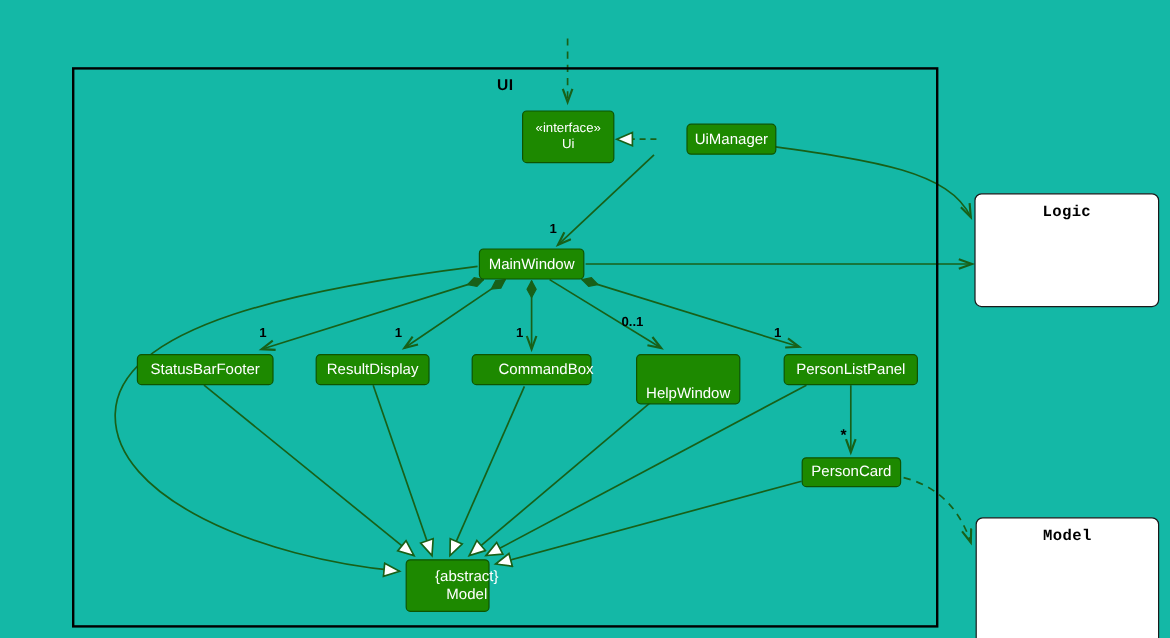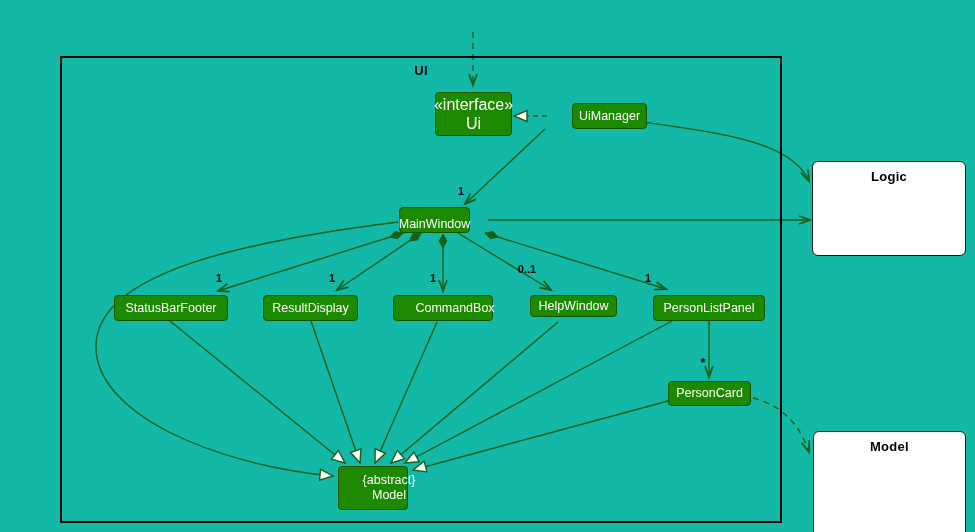--- a/index.html
+++ b/index.html
@@ -11,29 +11,29 @@
   .pkg{
     position:absolute;border:2px solid #000000;background:transparent;
     box-sizing:border-box;
   }
   .pkg-label{
     position:absolute;top:5px;left:0;width:100%;text-align:center;
     font-weight:bold;font-size:13px;color:#000000;letter-spacing:0.3px;
   }
   .extbox{
     position:absolute;border:1.5px solid #1a1a1a;border-radius:6px;
-    background:#ffffff;box-sizing:border-box;
+    background:#ffffff;box-sizing:border-box;font-family:Liberation Mono, monospace;
   }
   .cls{
     position:absolute;background:#1D8900;border:1.5px solid #0E5400;
     border-radius:4px;color:#ffffff;display:flex;flex-direction:column;
     align-items:center;justify-content:center;box-sizing:border-box;
     font-size:12.5px;line-height:1.2;white-space:nowrap;
   }
-  .cls.small-font{font-size:16px;}
+  .cls.small-font{font-size:11px;}
   .mult{
     position:absolute;transform:translate(-50%,-50%);
     font-weight:bold;font-size:11px;color:#000000;white-space:nowrap;
   }
 </style>
 </head>
 <body>
 
 <div id="canvas">
 
@@ -96,37 +96,37 @@
 
   <div class="cls small-font" style="left:435px;top:92px;width:77px;height:44px;">
     <span>«interface»</span>
     <span>Ui</span>
   </div>
 
   <div class="cls" style="left:572px;top:103px;width:75px;height:26px;">
     <span>UiManager</span>
   </div>
 
-  <div class="cls" style="left:399px;top:207px;width:71px;height:26px;justify-content:flex-end;">
+  <div class="cls" style="left:399px;top:207px;width:88px;height:26px;">
     <span>MainWindow</span>
   </div>
 
   <div class="cls" style="left:263px;top:295px;width:95px;height:26px;">
     <span>ResultDisplay</span>
   </div>
 
   <div class="cls" style="left:114px;top:295px;width:114px;height:26px;">
     <span>StatusBarFooter</span>
   </div>
 
   <div class="cls" style="left:393px;top:295px;width:100px;height:26px;padding-left:24px;">
     <span>CommandBox</span>
   </div>
 
-  <div class="cls" style="left:530px;top:295px;width:87px;height:22px;">
+  <div class="cls" style="left:530px;top:295px;width:87px;height:42px;justify-content:flex-end;">
     <span>HelpWindow</span>
   </div>
 
   <div class="cls" style="left:653px;top:295px;width:112px;height:26px;">
     <span>PersonListPanel</span>
   </div>
 
   <div class="cls" style="left:668px;top:381px;width:83px;height:25px;">
     <span>PersonCard</span>
   </div>

